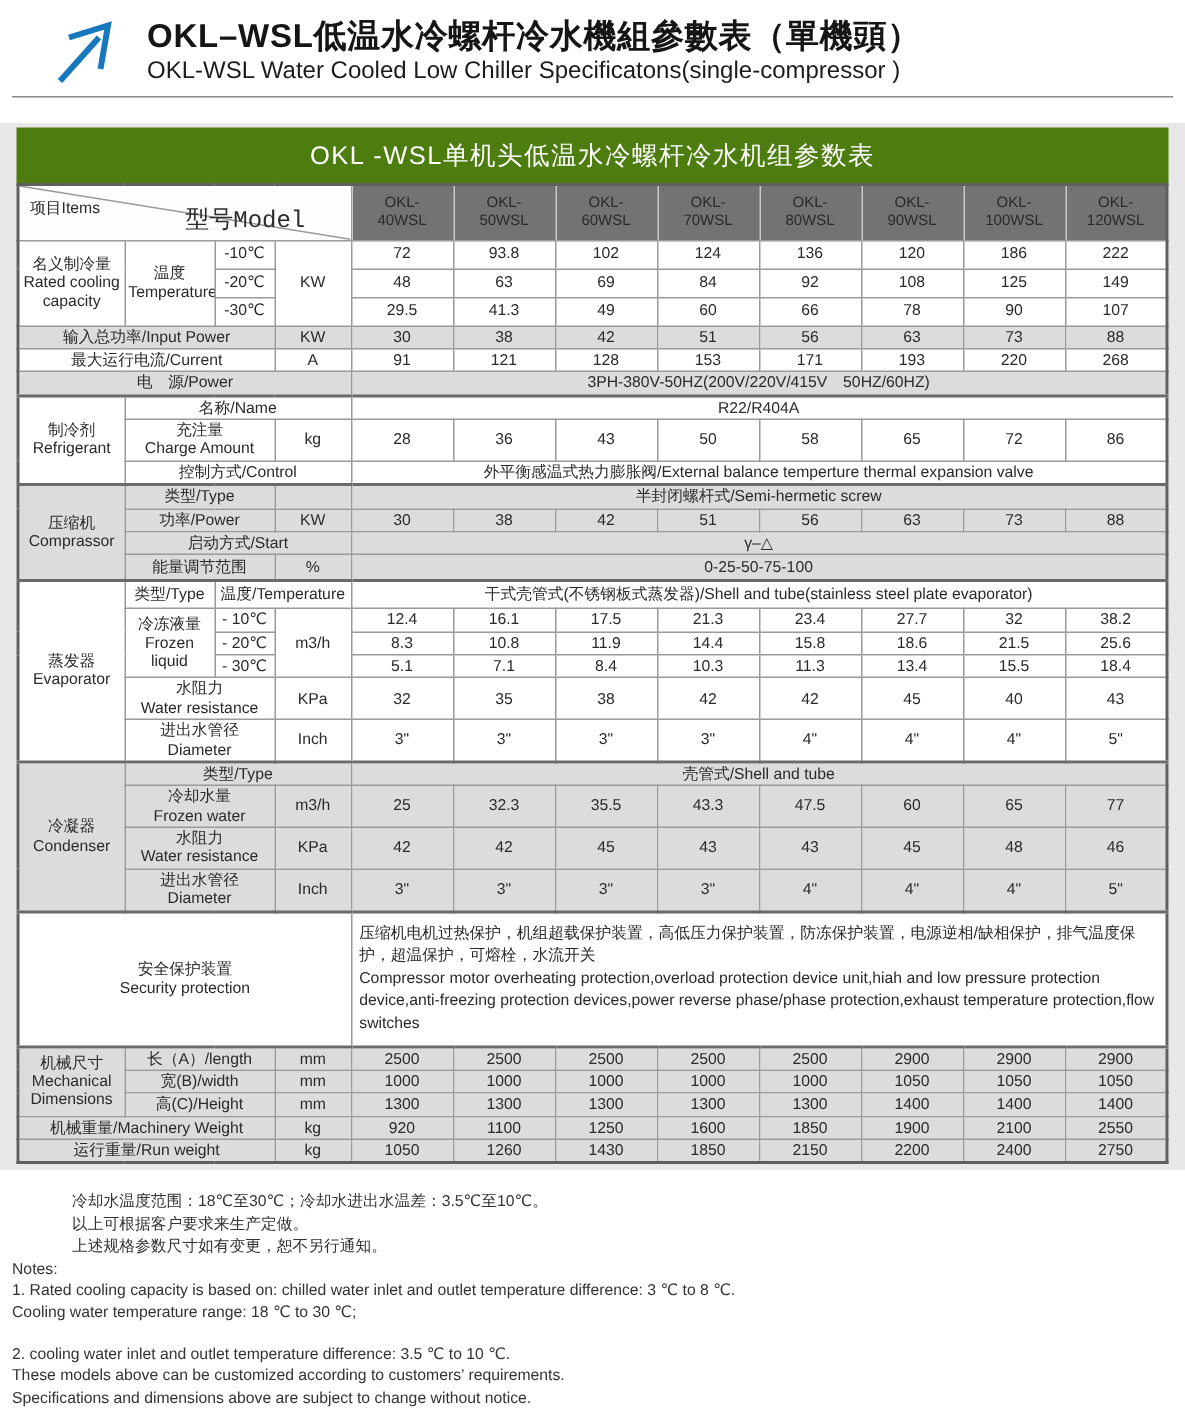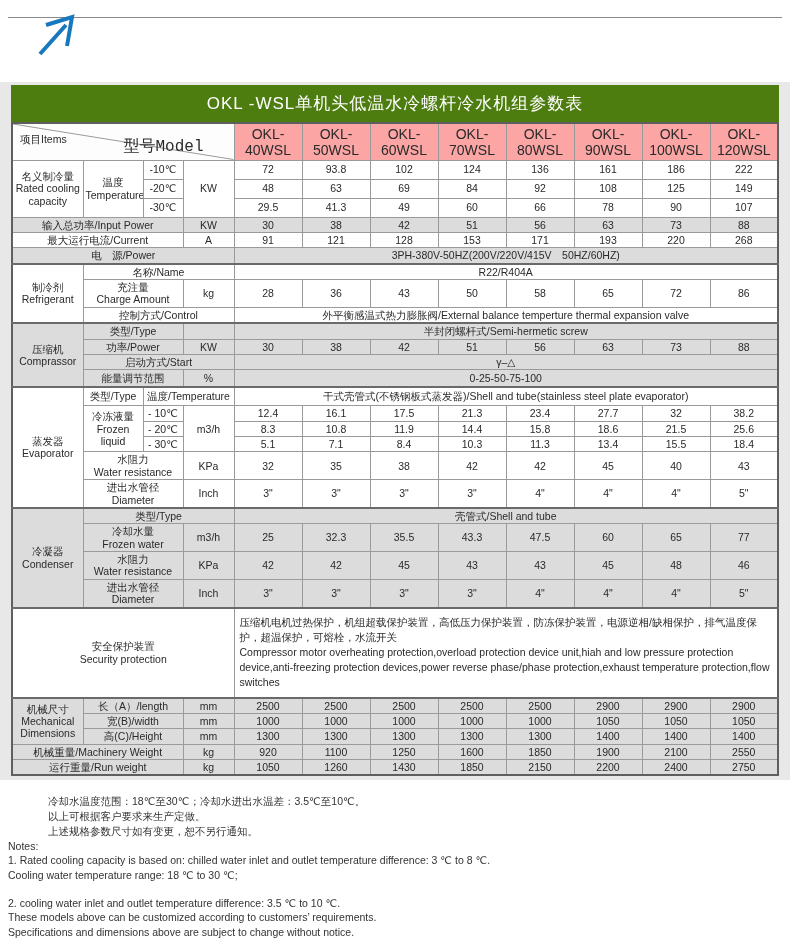--- a/index.html
+++ b/index.html
@@ -23,21 +23,21 @@
   }
   table.spec{
     width:768px;border-collapse:collapse;table-layout:fixed;background:#ffffff;
     font-size:10.5px;line-height:1.18;color:#2a2a2a;border:2px solid #5f5f5f;
   }
   td{border:1px solid #9a9a9a;text-align:center;vertical-align:middle;padding:1px 2px;overflow:hidden;}
   tr.g td{background:#dcdcdc;}
   tr.w td{background:#ffffff;}
   tr.sec td{border-top:2px solid #6a6a6a;}
   tr.hdr{height:37px;}
-  tr.hdr td.model-cell{background:#fca5a5;font-size:14px;line-height:1.15;}
+  tr.hdr td.model-cell{background:#737373;font-size:10px;line-height:1.15;}
   tr.h19{height:19px;}
   tr.h15{height:15px;}
   tr.h14{height:14px;}
   tr.h17{height:17px;}
   tr.h25{height:25px;}
   td.corner{position:relative;background:#fdfdfd;padding:0;text-align:center;}
   td.corner svg{position:absolute;left:0;top:0;width:100%;height:100%;}
   .corner-items{position:absolute;left:7px;top:9px;font-size:10.5px;}
   .corner-model{position:absolute;right:30px;bottom:3px;font-size:16px;font-family:Liberation Mono, monospace;}
   td .l2{font-size:10.5px;}
@@ -51,20 +51,24 @@
   .ne.ind{}
   .gap{margin-top:13px;}
 </style>
 </head>
 <body>
 
 <div class="page-header">
   <svg class="brand" viewBox="0 0 56 50">
     <path d="M6 44 L32 15 M12 15 L38 7 L33 36" fill="none" stroke="#1878be" stroke-width="4" stroke-linejoin="miter"></path>
   </svg>
+  <div class="titles">
+    <div class="title-zh">OKL–WSL低温水冷螺杆冷水機組參數表（單機頭）</div>
+    <div class="title-en">OKL-WSL Water Cooled Low Chiller Specificatons(single-compressor )</div>
+  </div>
   <hr class="divider">
 </div>
 
 <div class="table-wrap">
   <div class="banner">OKL -WSL单机头低温水冷螺杆冷水机组参数表</div>
   <table class="spec">
     <colgroup>
       <col style="width:71px">
         <col style="width:60px">
         <col style="width:40px">
@@ -124,21 +128,21 @@
         <div>温度</div>
             <div class="l2">Temperature</div>
       </td>
       <td>-10℃</td>
       <td rowspan="3">KW</td>
     <td>72</td>
           <td>93.8</td>
           <td>102</td>
           <td>124</td>
           <td>136</td>
-          <td>161</td>
+          <td>120</td>
           <td>186</td>
           <td>222</td>
         </tr>
     <tr class="w h19">
       <td>-20℃</td>
     <td>48</td>
           <td>63</td>
           <td>69</td>
           <td>84</td>
           <td>92</td>

